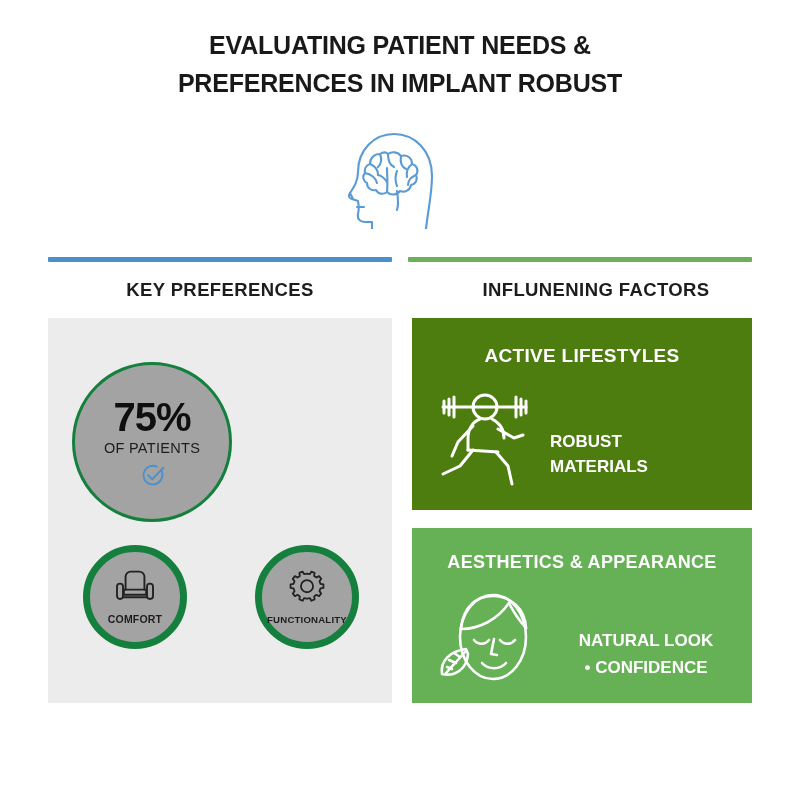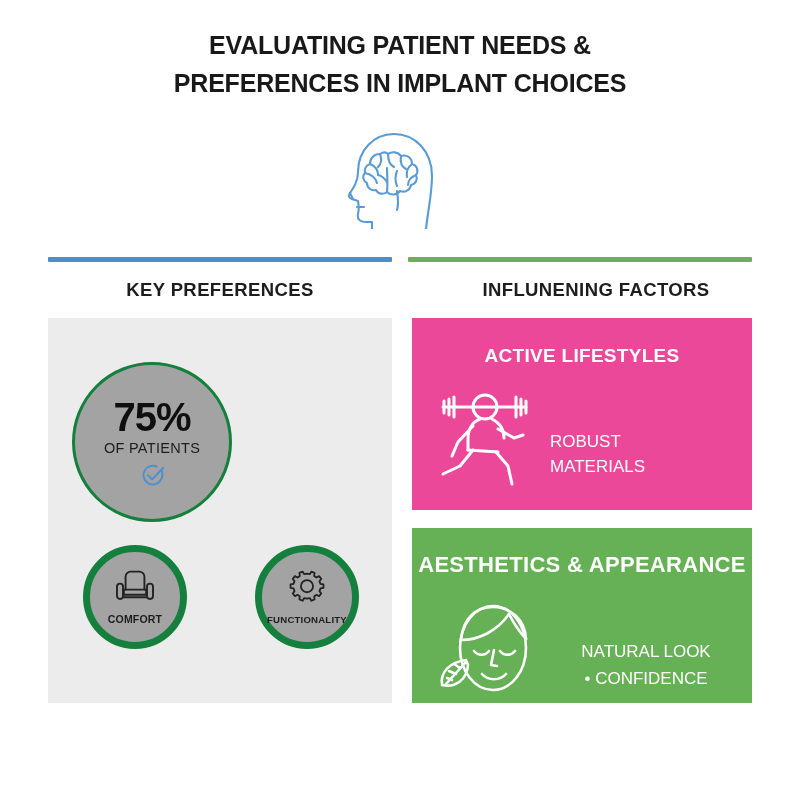--- a/index.html
+++ b/index.html
@@ -67,61 +67,61 @@
   .circ-icon { display: block; }
   .circ-label {
     font-size: 10.5px; font-weight: bold; color: #1d1d1d;
     letter-spacing: 0.2px; margin-top: 4px; text-align: center;
     white-space: nowrap;
   }
   .circ-label.func { font-size: 9.6px; }
 
   
   .card { position: absolute; left: 412px; width: 340px; }
-  .card-blue  { top: 318px; height: 192px; background: #ec4899; }
+  .card-blue  { top: 318px; height: 192px; background: #4d7c0f; }
   .card-green { top: 528px; height: 175px; background: #66b055; }
 
   .card-title {
     width: 100%; text-align: center; color: #ffffff;
     font-weight: bold; letter-spacing: 0.3px;
   }
   .card-blue  .card-title { font-size: 19px; padding-top: 27px; }
-  .card-green .card-title { font-size: 22px; padding-top: 24px; }
+  .card-green .card-title { font-size: 18px; padding-top: 24px; }
 
   .card-body {
     position: absolute; display: flex; align-items: center;
   }
   .card-blue  .card-body { left: 18px;  top: 68px;  width: 310px; }
-  .card-green .card-body { left: 18px;  top: 70px;  width: 310px; }
+  .card-green .card-body { left: 18px;  top: 59px;  width: 310px; }
 
   .card-art { flex: 0 0 auto; }
   .card-blue  .card-art { width: 112px; }
   .card-green .card-art { width: 118px; }
 
-  .card-text { color: #ffffff; font-weight: normal; margin-top: 30px; }
+  .card-text { color: #ffffff; font-weight: bold; margin-top: 30px; }
   .card-blue  .card-text { font-size: 17px; line-height: 25px; margin-left: 8px; }
   .card-green .card-text { font-size: 17px; line-height: 27px; margin-left: 4px; text-align: center; flex:1; }
 
   
   .source {
     position: absolute; left: 221px; top: 729px;
     width: 358px; height: 38px;
     border: 1px solid #d6d6d6; background: #ffffff;
     display: flex; align-items: center; justify-content: center;
     font-size: 14.5px; color: #2a2a2a; letter-spacing: 0.1px;
   }
 </style>
 </head>
 <body>
 
 <div class="canvas">
 
   <div class="title">
     <span class="l1">EVALUATING PATIENT NEEDS &amp;</span>
-    <span class="l2">PREFERENCES IN IMPLANT CHOICES</span>
+    <span class="l2">PREFERENCES IN IMPLANT ROBUST</span>
   </div>
 
   <div class="head-icon">
     <svg viewBox="0 0 120 105" width="120" height="105" fill="none" stroke="#5a9bd5" stroke-width="2.1" stroke-linecap="round" stroke-linejoin="round">
 
       <path d="M92 52 C92 26 74 10 54 10 C34 10 18 26 18 48 C18 57 14 63 10 69
                C8 72 9 74 12 75 L18 77 C19 82 19 86 18 90 C17 95 20 98 25 98 L32 98 L32 105"></path>
       <path d="M92 52 C92 70 88 86 86 105"></path>
 
       <path d="M10 69 L13 75"></path>

